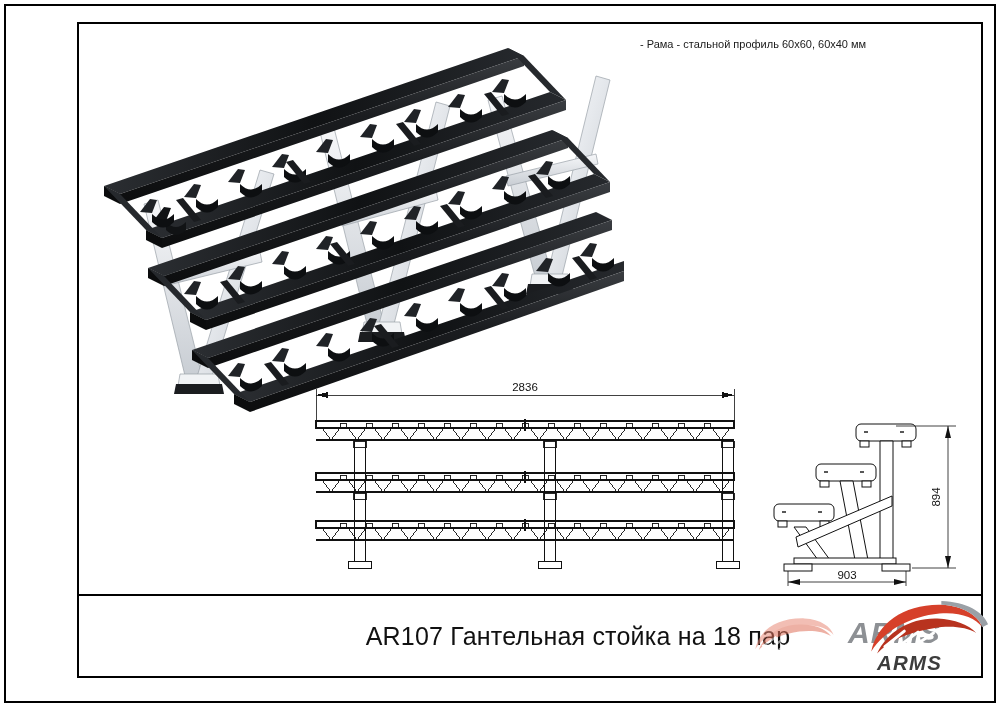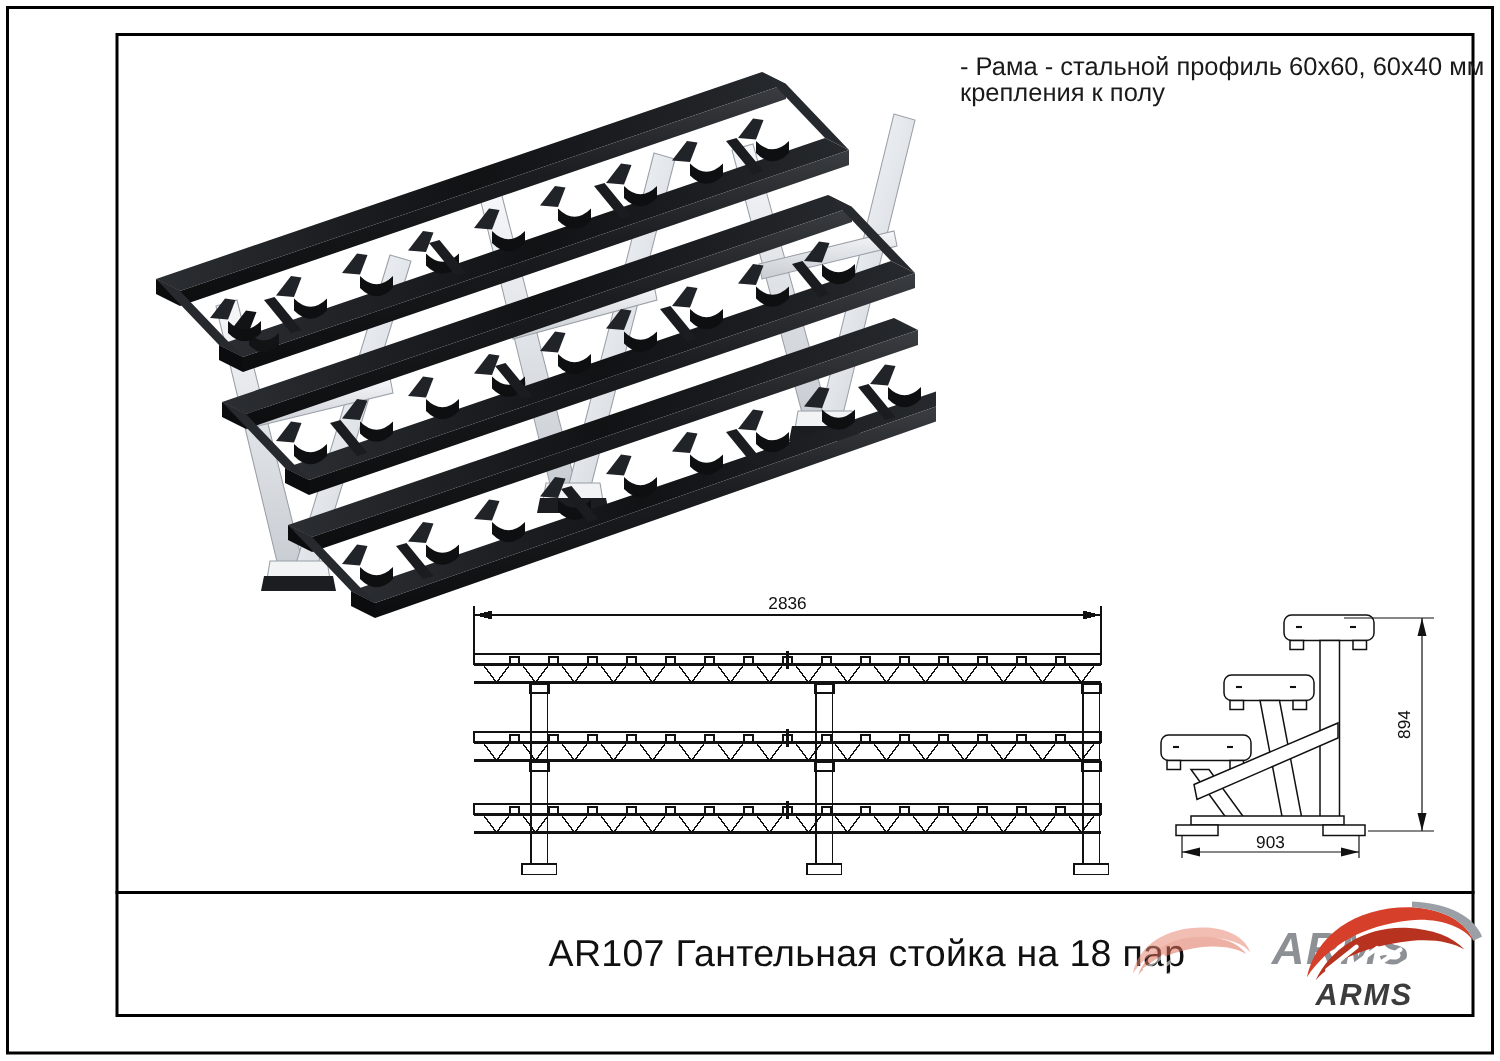--- a/index.html
+++ b/index.html
@@ -14,27 +14,27 @@
   
   .title-block{position:absolute;left:79px;top:596px;width:902px;height:80px;display:flex;align-items:center;padding-left:28px;}
   .title-text{flex:1;text-align:center;font-size:25px;color:#111;letter-spacing:.2px;white-space:nowrap;padding-left:40px;}
 
   
   .logo-zone{position:absolute;right:12px;top:596px;width:240px;height:80px;}
   .wm-logo{position:absolute;left:0px;top:18px;width:92px;height:44px;opacity:.55;}
   .main-logo{position:absolute;left:96px;top:2px;width:146px;height:76px;}
 
   
-  .spec-list{position:absolute;left:640px;top:36px;width:330px;font-size:17px;line-height:17.4px;color:#1a1a1a;}
+  .spec-list{position:absolute;left:640px;top:36px;width:330px;font-size:11px;line-height:17.4px;color:#1a1a1a;}
   .spec-list div{white-space:nowrap;}
 
   
   .iso-view{position:absolute;left:84px;top:24px;width:540px;height:375px;}
-  .front-view{position:absolute;left:308px;top:390px;width:440px;height:200px;}
-  .side-view{position:absolute;left:760px;top:398px;width:225px;height:175px;}
+  .front-view{position:absolute;left:308px;top:375px;width:440px;height:200px;}
+  .side-view{position:absolute;left:760px;top:412px;width:225px;height:175px;}
 
   svg{display:block;overflow:visible;}
   .dimtxt{font-family:"Liberation Sans",sans-serif;font-size:11.5px;fill:#111;}
 </style>
 </head>
 <body>
 
 <div id="sheet">
 
   <div class="outer-border"></div>
@@ -489,21 +489,20 @@
         <line x1="28" y1="170" x2="146" y2="170"></line>
         <polygon points="28,170 40,167 40,173" fill="#111" stroke="none"></polygon>
         <polygon points="146,170 134,167 134,173" fill="#111" stroke="none"></polygon>
       </g>
       <text class="dimtxt" x="87" y="167" text-anchor="middle">903</text>
     </svg>
   </div>
 
   <div class="spec-list">
     <div>- Рама - стальной профиль 60х60, 60х40 мм</div>
-    <div>крепления к полу</div>
   </div>
 
   <div class="title-block">
     <div class="title-text">AR107 Гантельная стойка на 18 пар</div>
   </div>
 
   <div class="logo-zone">
 
     <svg class="wm-logo" viewBox="0 0 100 50">
       <path d="M6,40 C10,18 32,4 62,5 C80,6 92,14 95,24 C90,17 76,12 60,13 C36,14 16,24 6,40 Z" fill="#e98a77"></path>

